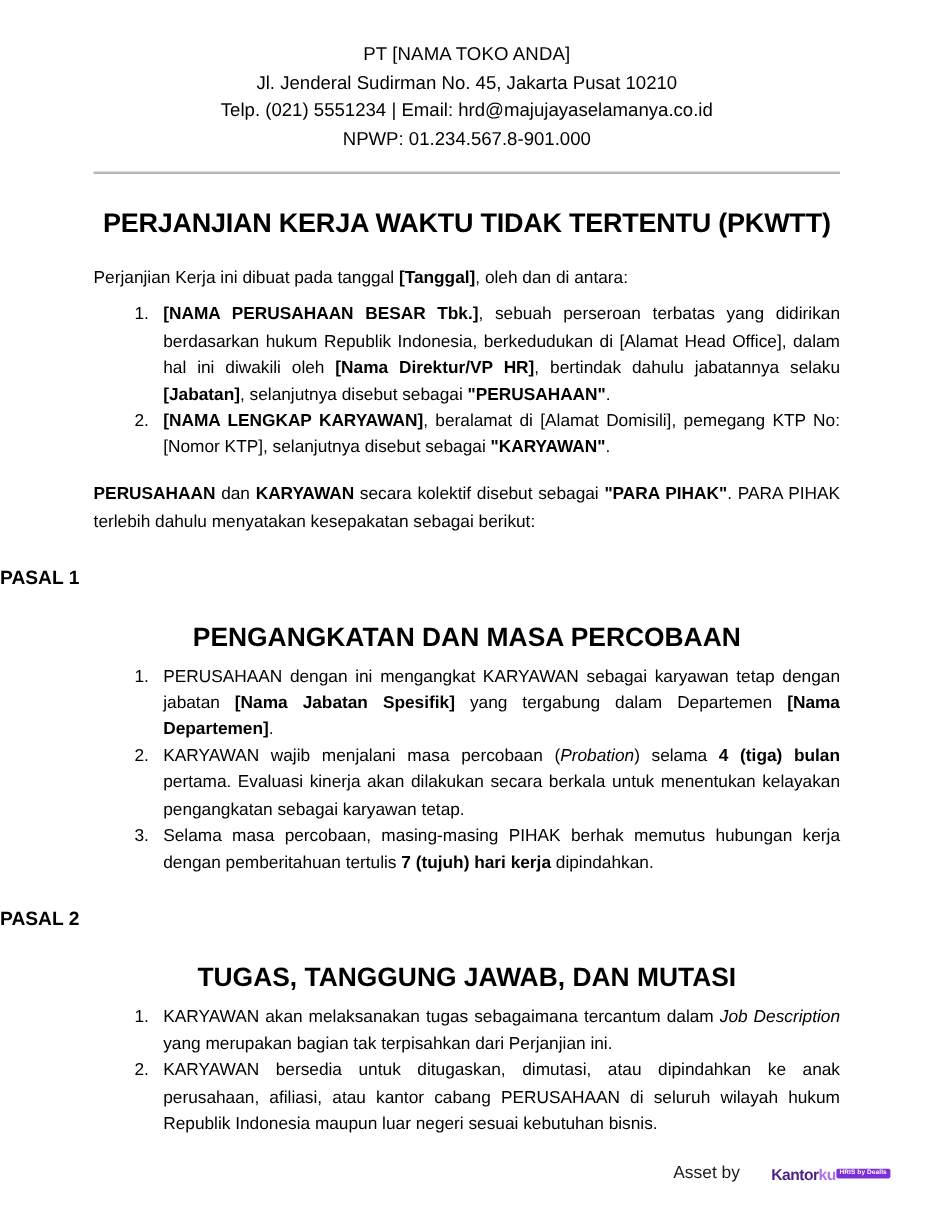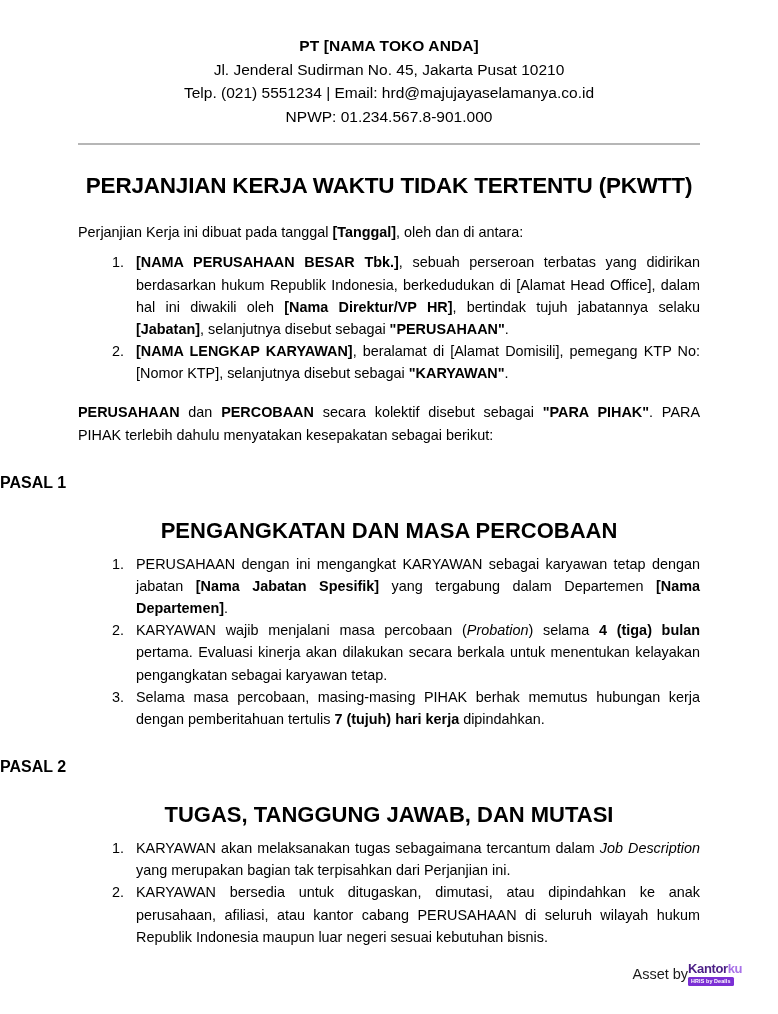--- a/index.html
+++ b/index.html
@@ -24,21 +24,21 @@
     position: relative;
   }
 
   
   .letterhead {
     padding-top: 34px;
     text-align: center;
   }
   .lh-company {
     font-size: 15.5px;
-    font-weight: bold;
+    font-weight: normal;
     line-height: 1.52;
     letter-spacing: 0.1px;
   }
   .lh-line {
     font-size: 15.5px;
     font-weight: normal;
     line-height: 1.52;
   }
   .rule {
     border: 0;
@@ -104,29 +104,29 @@
   b, .b { font-weight: bold; }
   i, .i { font-style: italic; }
 
   
   .footer {
     position: absolute;
     right: 36px;
     bottom: 28px;
     display: flex;
     align-items: center;
-    gap: 0;
+    gap: 26px;
   }
   .footer-label {
     font-size: 14.5px;
     color: #1a1a1a;
   }
   .brand {
     display: flex;
-    flex-direction: column;
+    flex-direction: row;
     align-items: flex-start;
     line-height: 1;
   }
   .brand-word {
     font-size: 13px;
     font-weight: bold;
     letter-spacing: -0.4px;
     white-space: nowrap;
   }
   .brand-k { color: #4b1f86; }
@@ -159,25 +159,25 @@
 
   <hr class="rule">
 
   <div class="doc-title">PERJANJIAN KERJA WAKTU TIDAK TERTENTU (PKWTT)</div>
 
   <div class="content">
 
     <p class="para intro-para"><span>Perjanjian Kerja ini dibuat pada tanggal </span><b>[Tanggal]</b><span>, oleh dan di antara:</span></p>
 
     <ol class="numlist">
-      <li><b>[NAMA PERUSAHAAN BESAR Tbk.]</b><span>, sebuah perseroan terbatas yang didirikan berdasarkan hukum Republik Indonesia, berkedudukan di [Alamat Head Office], dalam hal ini diwakili oleh </span><b>[Nama Direktur/VP HR]</b><span>, bertindak tujuh jabatannya selaku </span><b>[Jabatan]</b><span>, selanjutnya disebut sebagai </span><b>"PERUSAHAAN"</b><span>.</span></li>
+      <li><b>[NAMA PERUSAHAAN BESAR Tbk.]</b><span>, sebuah perseroan terbatas yang didirikan berdasarkan hukum Republik Indonesia, berkedudukan di [Alamat Head Office], dalam hal ini diwakili oleh </span><b>[Nama Direktur/VP HR]</b><span>, bertindak dahulu jabatannya selaku </span><b>[Jabatan]</b><span>, selanjutnya disebut sebagai </span><b>"PERUSAHAAN"</b><span>.</span></li>
       <li><b>[NAMA LENGKAP KARYAWAN]</b><span>, beralamat di [Alamat Domisili], pemegang KTP No: [Nomor KTP], selanjutnya disebut sebagai </span><b>"KARYAWAN"</b><span>.</span></li>
     </ol>
 
-    <p class="para collective-para"><b>PERUSAHAAN</b><span> dan </span><b>PERCOBAAN</b><span> secara kolektif disebut sebagai </span><b>"PARA PIHAK"</b><span>. PARA PIHAK terlebih dahulu menyatakan kesepakatan sebagai berikut:</span></p>
+    <p class="para collective-para"><b>PERUSAHAAN</b><span> dan </span><b>KARYAWAN</b><span> secara kolektif disebut sebagai </span><b>"PARA PIHAK"</b><span>. PARA PIHAK terlebih dahulu menyatakan kesepakatan sebagai berikut:</span></p>
   </div>
 
   <div class="pasal-num">PASAL 1</div>
   <div class="pasal-title">PENGANGKATAN DAN MASA PERCOBAAN</div>
 
   <div class="content pasal-body">
     <ol class="numlist">
       <li><span>PERUSAHAAN dengan ini mengangkat KARYAWAN sebagai karyawan tetap dengan jabatan </span><b>[Nama Jabatan Spesifik]</b><span> yang tergabung dalam Departemen </span><b>[Nama Departemen]</b><span>.</span></li>
       <li><span>KARYAWAN wajib menjalani masa percobaan (</span><i>Probation</i><span>) selama </span><b>4 (tiga) bulan</b><span> pertama. Evaluasi kinerja akan dilakukan secara berkala untuk menentukan kelayakan pengangkatan sebagai karyawan tetap.</span></li>
       <li><span>Selama masa percobaan, masing-masing PIHAK berhak memutus hubungan kerja dengan pemberitahuan tertulis </span><b>7 (tujuh) hari kerja</b><span> dipindahkan.</span></li>

